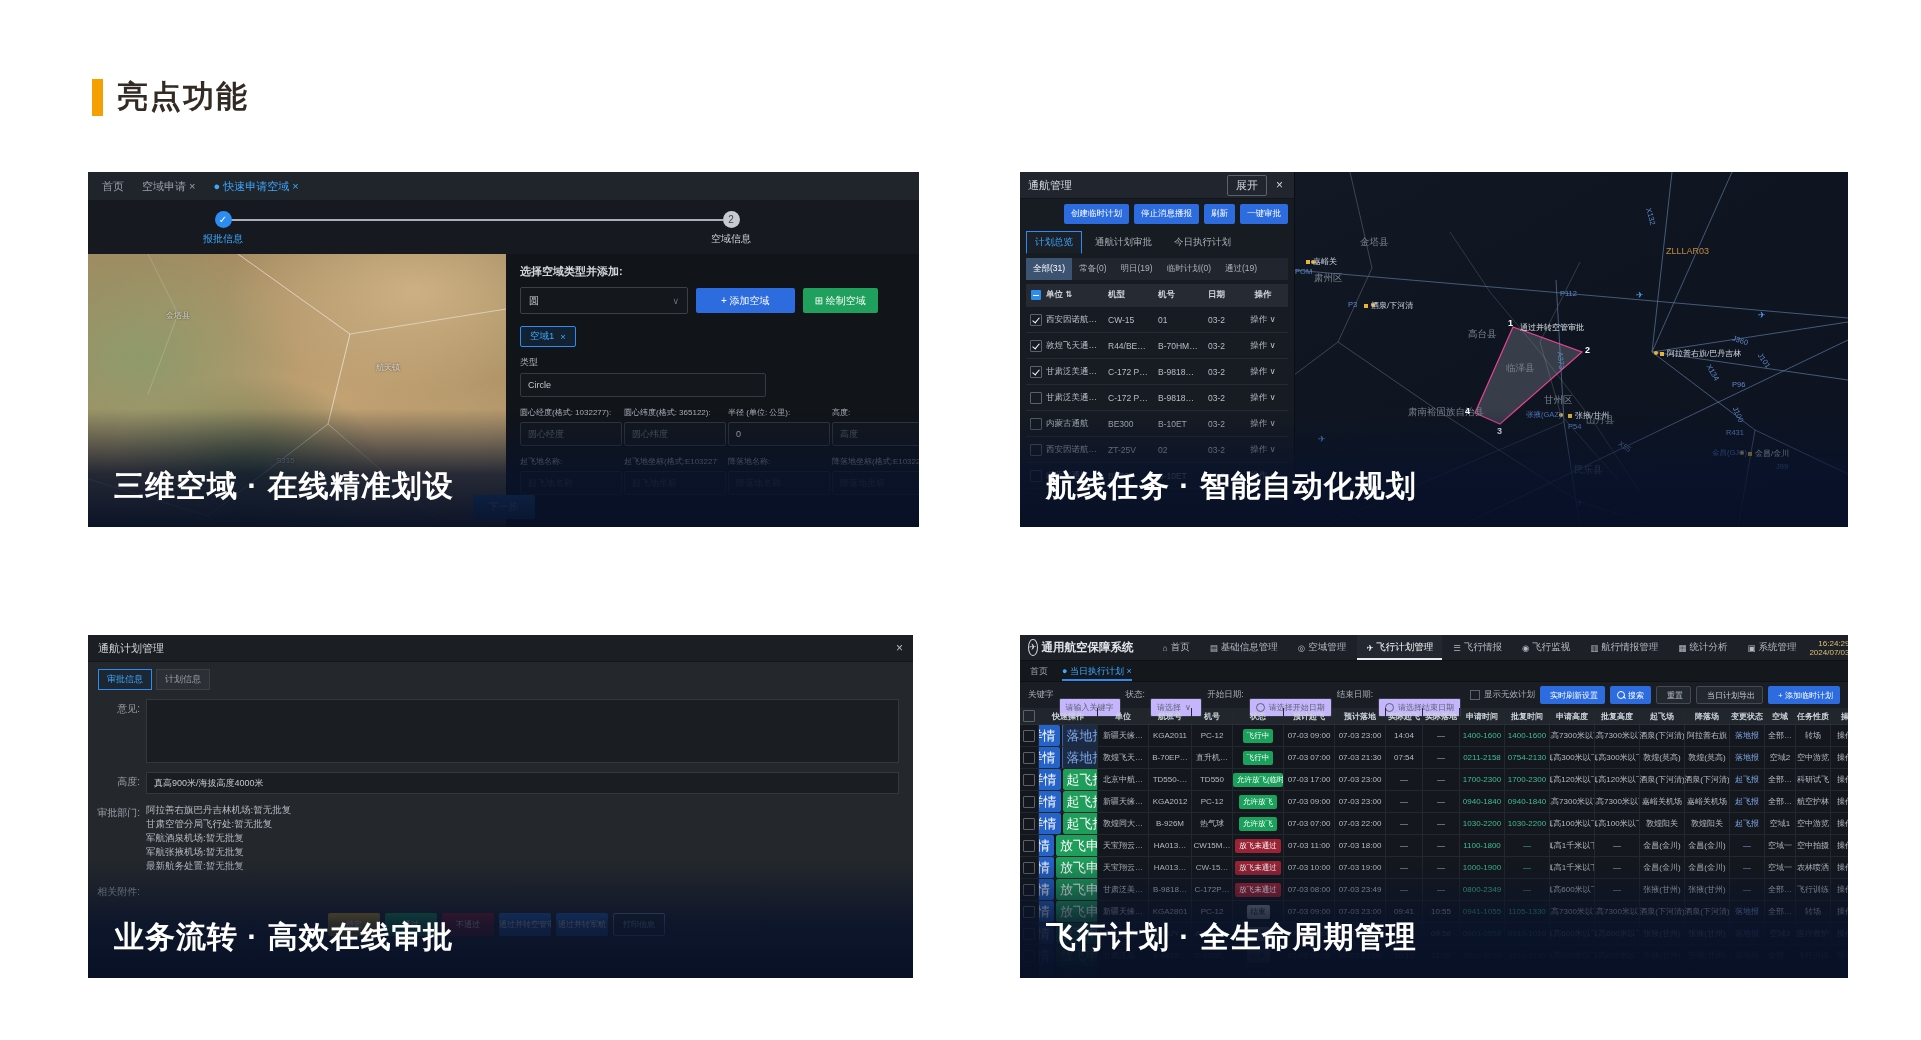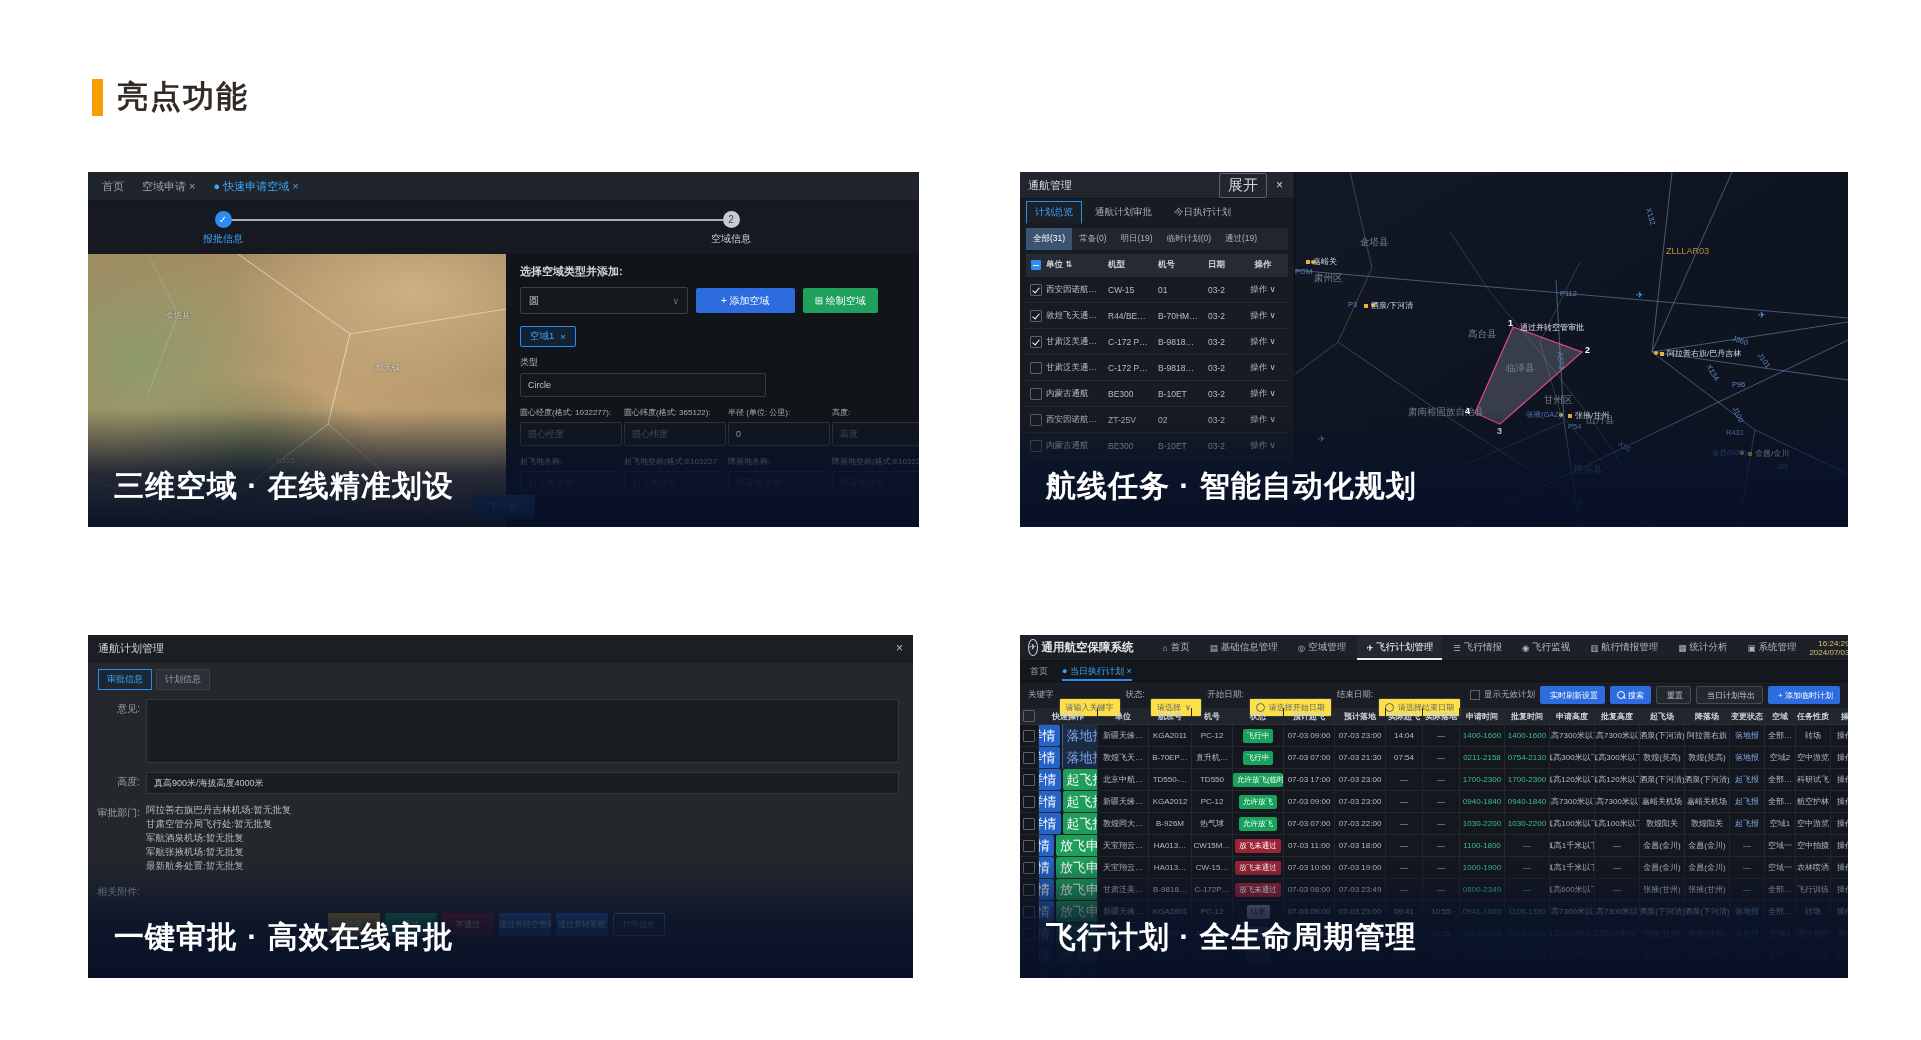--- a/index.html
+++ b/index.html
@@ -70,21 +70,21 @@
   .m-lbl.lbl-airport::before{content:"";display:inline-block;width:4px;height:4px;background:#e8b33c;margin-right:3px;vertical-align:middle;}
   .m-lbl.lbl-airway{color:#5d87c9;font-size:7.5px;}
   .m-lbl.lbl-orange{color:#c08a3e;font-size:9px;}
   .m-lbl.lbl-blue{color:#4f79c0;font-size:7.5px;}
   .m-lbl.lbl-white{color:#dfe4ea;font-size:8px;}
   .m-vertex{position:absolute;font-size:9px;color:#fff;font-weight:bold;}
   .m-plane{position:absolute;font-size:9px;color:#4f9be8;}
   .p2-win{position:absolute;left:0;top:0;width:274px;height:355px;background:#171b22;z-index:5;border-right:1px solid #0a0d12;display:flex;flex-direction:column;}
   .p2-title{height:26px;background:#21262e;display:flex;align-items:center;padding:0 8px;gap:6px;border-bottom:1px solid #11141a;}
   .p2-title .t{font-size:11px;color:#d4d9df;flex:1;}
-  .p2-expand{border:1px solid #5a6270;color:#cfd4da;font-size:15px;padding:2px 8px;border-radius:2px;background:transparent;}
+  .p2-expand{border:1px solid #5a6270;color:#cfd4da;font-size:11px;padding:2px 8px;border-radius:2px;background:transparent;}
   .p2-close{color:#cfd4da;font-size:12px;padding:0 3px;}
   .p2-actions{display:flex;justify-content:flex-end;gap:5px;padding:5px 6px;}
   .p2-actions .ab{background:#2d6cdf;border:none;color:#fff;font-size:8.5px;padding:4px 7px;border-radius:2px;white-space:nowrap;}
   .p2-tabs{display:flex;gap:4px;padding:2px 6px 0 6px;align-items:flex-end;}
   .p2-tab{font-size:9.5px;color:#aab0b8;padding:4px 8px;border:1px solid transparent;}
   .p2-tab.tab-on{color:#3da8ff;border:1px solid #2d8cf0;border-bottom-color:#171b22;background:#1b2028;}
   .p2-chips{display:flex;background:#21262e;margin:4px 6px 0 6px;font-size:8.5px;color:#aab0b8;}
   .p2-chip{padding:5px 7px;white-space:nowrap;}
   .p2-chip.chip-on{background:#3c5472;color:#fff;}
   .p2-table{margin:4px 6px 0 6px;flex:1;overflow:hidden;font-size:8.5px;}
@@ -130,21 +130,21 @@
   .p4-logo{width:15px;height:15px;border:1.5px solid #cfd4da;border-radius:50%;color:#cfd4da;font-size:9px;line-height:14px;text-align:center;}
   .p4-app{font-size:11.5px;font-weight:bold;color:#e2e6ea;margin-right:16px;white-space:nowrap;}
   .p4-nav{display:flex;flex:1;gap:2px;height:100%;}
   .p4-nav-it{display:flex;align-items:center;gap:3px;font-size:9.5px;color:#b4bac2;padding:0 9px;white-space:nowrap;}
   .p4-nav-it .nico{font-size:8.5px;}
   .p4-nav-it.nav-on{color:#fff;box-shadow:inset 0 -2px 0 #e8ecf0;background:#232830;}
   .p4-clock{text-align:right;font-size:8px;color:#d9c07a;line-height:9px;white-space:nowrap;}
   .p4-bc{height:20px;background:#14171c;display:flex;align-items:center;gap:14px;padding:0 10px;font-size:9px;color:#9aa1aa;border-bottom:1px solid #0e1014;}
   .p4-bc .bc-on{color:#3da8ff;box-shadow:inset 0 -2px 0 #2d8cf0;padding:3px 0;}
   .p4-filter{height:26px;background:#1a1e24;display:flex;align-items:center;gap:5px;padding:0 8px;font-size:8.5px;color:#aab0b8;white-space:nowrap;}
-  .f-in{height:17px;background:#fde047;border:1px solid #343a42;border-radius:2px;color:#5d646e;font-size:8px;display:flex;align-items:center;padding:0 6px;gap:4px;margin-top:24px;}
+  .f-in{height:17px;background:#c4b5fd;border:1px solid #343a42;border-radius:2px;color:#5d646e;font-size:8px;display:flex;align-items:center;padding:0 6px;gap:4px;margin-top:24px;}
   .f-in .clockdot{width:7px;height:7px;border:1px solid #5d646e;border-radius:50%;}
   .f-in.w80{width:80px;}.f-in.w70{width:70px;}.f-in.w105{width:105px;}
   .f-chk{display:flex;align-items:center;gap:4px;margin-left:4px;}
   .f-chk .box{width:8px;height:8px;border:1px solid #5a626c;}
   .f-btn{height:18px;border:none;border-radius:2px;font-size:8px;padding:0 7px;display:inline-flex;align-items:center;gap:3px;color:#fff;}
   .fb-blue{background:#2d6cdf;}
   .fb-dark{background:#23282f;border:1px solid #434a54;color:#c2c8cf;}
   .mag{width:6px;height:6px;border:1px solid #fff;border-radius:50%;position:relative;}
   .mag::after{content:"";position:absolute;left:5px;top:5px;width:3px;height:1px;background:#fff;transform:rotate(45deg);}
   .p4-table{font-size:8px;color:#b6bcc4;}
@@ -388,20 +388,31 @@
 
         <span class="m-plane" style="position: absolute; left: 556px; top: 326px;">✈</span>
 
     </div>
     <div class="p2-win">
       <div class="p2-title">
         <span class="t">通航管理</span>
         <button class="p2-expand">展开</button>
         <span class="p2-close">×</span>
       </div>
+      <div class="p2-actions">
+
+          <button class="ab">创建临时计划</button>
+
+          <button class="ab">停止消息播报</button>
+
+          <button class="ab">刷新</button>
+
+          <button class="ab">一键审批</button>
+
+      </div>
       <div class="p2-tabs">
 
           <span class="p2-tab tab-on">计划总览</span>
 
           <span class="p2-tab">通航计划审批</span>
 
           <span class="p2-tab">今日执行计划</span>
 
       </div>
       <div class="p2-chips">
@@ -561,21 +572,21 @@
         <button class="p3-btn btn-red">不通过</button>
 
         <button class="p3-btn btn-blue">通过并转空管审批</button>
 
         <button class="p3-btn btn-blue">通过并转军航</button>
 
         <button class="p3-btn btn-ghost">打印信息</button>
 
     </div>
     <div class="caption-overlay"></div>
-    <div class="caption">一键审批 · 高效在线审批</div>
+    <div class="caption">业务流转 · 高效在线审批</div>
   </div>
 
   <div class="panel" id="p4">
     <div class="p4-top">
       <span class="p4-logo">✈</span>
       <span class="p4-app">通用航空保障系统</span>
       <div class="p4-nav">
 
           <span class="p4-nav-it">
             <span class="nico">⌂</span>

